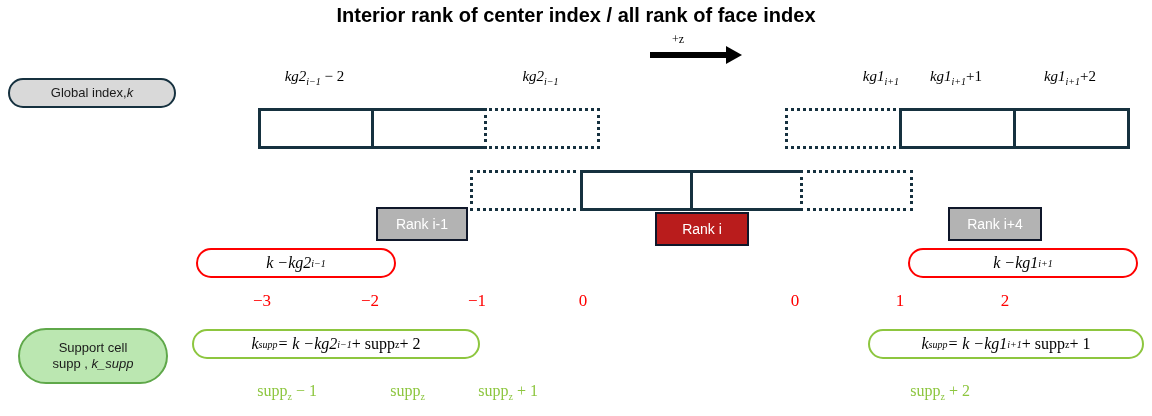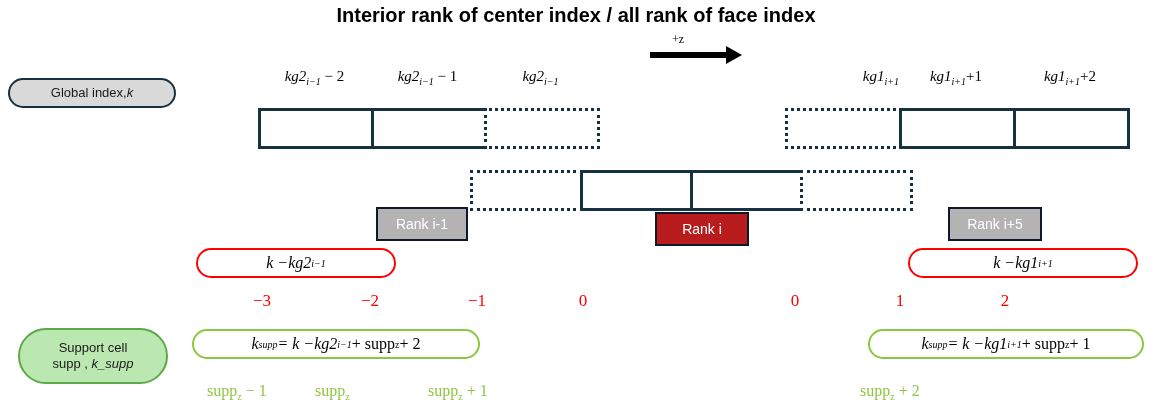--- a/index.html
+++ b/index.html
@@ -181,21 +181,21 @@
     text-align: center;
     width: 60px;
   }
 
   
   .green-supp {
     position: absolute;
     font-family: "Liberation Serif", serif;
     font-size: 16px;
     color: #8dc63f;
-    text-align: left;
+    text-align: right;
     width: 110px;
     white-space: nowrap;
   }
   .green-supp sub { font-size: 10px; }
 </style>
 </head>
 <body>
 
 <div id="canvas">
 
@@ -215,23 +215,20 @@
   <div id="support-index-capsule" class="capsule">
     <div>
       <div>Support cell</div>
       <div><span>supp , </span><span class="italic-sym">k_supp</span></div>
     </div>
   </div>
 
   <div class="idx-label" style="left:258px; top:68px; width:113px;">
     <span>kg2</span><sub>i−1</sub><span class="up"> − 2</span>
   </div>
-  <div class="idx-label" style="left:371px; top:68px; width:113px;">
-    <span>kg2</span><sub>i−1</sub><span class="up"> − 1</span>
-  </div>
   <div class="idx-label" style="left:484px; top:68px; width:113px;">
     <span>kg2</span><sub>i−1</sub><span class="up"></span>
   </div>
 
   <div class="idx-label" style="left:785px; top:68px; width:114px;text-align:right;">
     <span>kg1</span><sub>i+1</sub><span class="up"></span>
   </div>
   <div class="idx-label" style="left:899px; top:68px; width:114px;">
     <span>kg1</span><sub>i+1</sub><span class="up">+1</span>
   </div>
@@ -247,21 +244,21 @@
   <div class="cell solid" style="left:899px; top:108px; width:117px;"></div>
   <div class="cell solid" style="left:1013px; top:108px; width:117px;"></div>
 
   <div class="cell dotted" style="left:470px; top:170px; width:113px;"></div>
   <div class="cell solid" style="left:580px; top:170px; width:113px;"></div>
   <div class="cell solid" style="left:690px; top:170px; width:113px;"></div>
   <div class="cell dotted" style="left:800px; top:170px; width:113px;"></div>
 
   <div class="rank-box rank-grey" style="left:376px; top:207px; width:92px;">Rank i-1</div>
   <div class="rank-box rank-orange" style="left:655px; top:212px; width:94px;">Rank i</div>
-  <div class="rank-box rank-grey" style="left:948px; top:207px; width:94px;">Rank i+5</div>
+  <div class="rank-box rank-grey" style="left:948px; top:207px; width:94px;">Rank i+4</div>
 
   <div class="pill-red" style="left:196px; top:248px; width:200px;">
     <span>k − </span>
       <span>kg2</span>
       <sub>i−1</sub>
   </div>
   <div class="pill-red" style="left:908px; top:248px; width:230px;">
     <span>k − </span>
       <span>kg1</span>
       <sub>i+1</sub>

